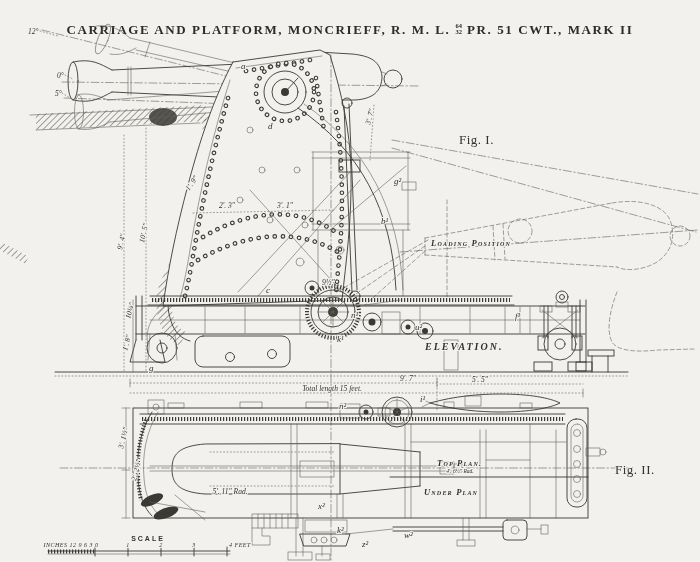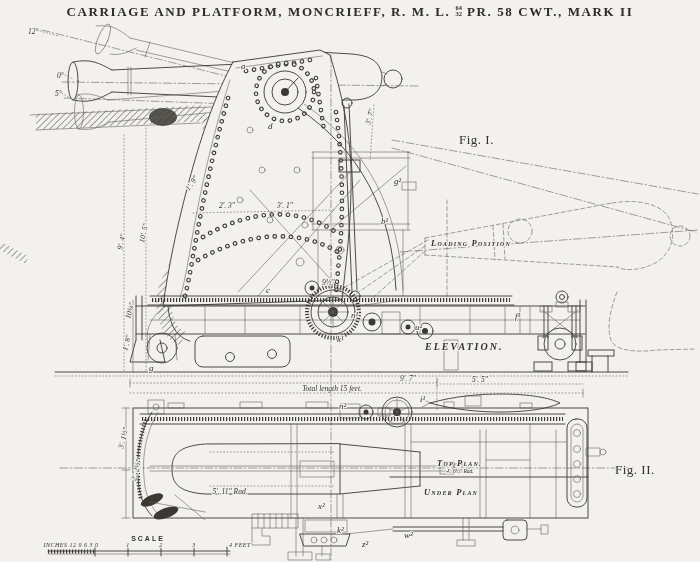--- a/index.html
+++ b/index.html
@@ -1,20 +1,20 @@
 <!DOCTYPE html>
 <html><head>
 <meta charset="utf-8">
 <style>
   html,body{margin:0;padding:0;background:#e8e7e4;}
   #plate{position:relative;width:700px;height:562px;background:#f2f1ee;overflow:hidden;
          font-family:"Liberation Serif",serif;}
   #plate svg{position:absolute;left:0;top:0;}
   
-  .title{position:absolute;top:4px;left:0;right:0;display:flex;justify-content:center;
+  .title{position:absolute;top:22px;left:0;right:0;display:flex;justify-content:center;
          align-items:center;gap:5px;color:#2e2c28;font-weight:bold;font-size:13px;
          letter-spacing:1.6px;white-space:nowrap;}
   .frac{display:inline-flex;flex-direction:column;font-size:6.5px;line-height:6px;
         letter-spacing:0;text-align:center;transform:translateY(-1px);}
   
   .s{stroke:#3b3933;stroke-width:.9;fill:none;stroke-linecap:round;}
   .t{stroke:#64625a;stroke-width:.6;fill:none;stroke-linecap:round;}
   .dash{stroke-dasharray:4 2.6;}
   .dd{stroke-dasharray:8 2.5 1.5 2.5;}
   .dot{stroke-dasharray:1 2.4;}
@@ -39,21 +39,21 @@
 <body>
 
 <div id="plate">
 
   <div class="title">
     <span>CARRIAGE AND PLATFORM, MONCRIEFF, R. M. L.</span>
     <span class="frac">
       <span>64</span>
       <span>32</span>
     </span>
-    <span>PR. 58 CWT., MARK II</span>
+    <span>PR. 51 CWT., MARK II</span>
   </div>
 
   <svg width="700" height="562" viewBox="0 0 700 562" xmlns="http://www.w3.org/2000/svg" xmlns:xlink="http://www.w3.org/1999/xlink">
 
     <defs>
       <pattern id="hatch" width="4.5" height="4.5" patternTransform="rotate(45)" patternUnits="userSpaceOnUse">
         <line x1="0" y1="0" x2="0" y2="4.5" stroke="#4a4840" stroke-width="1"></line>
       </pattern>
       <path id="rivA" fill="none" d="M228,98 C214,148 202,204 193,256 C190,274 187,288 185,296"></path>
       <path id="rivB" fill="none" d="M336,112 C343,162 344,216 338,270 L336,294"></path>

